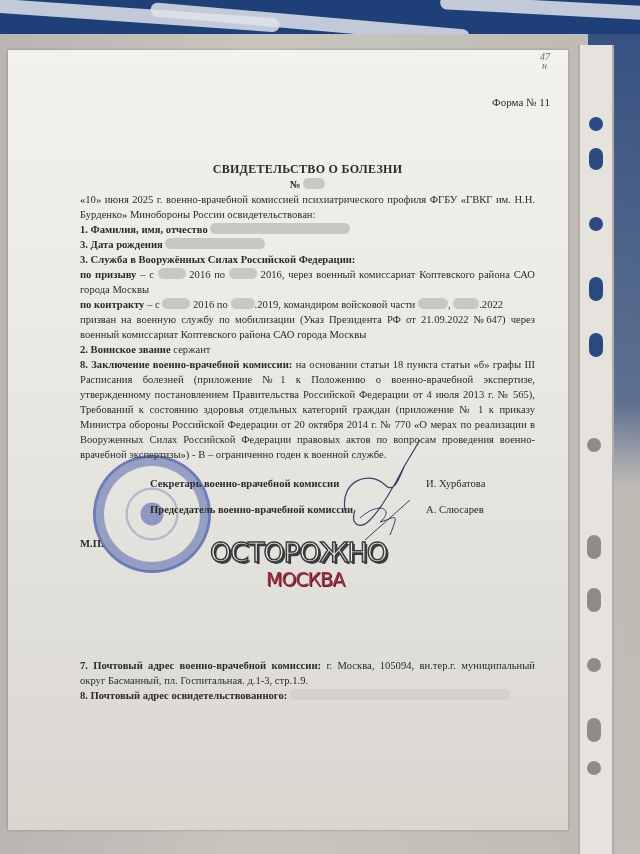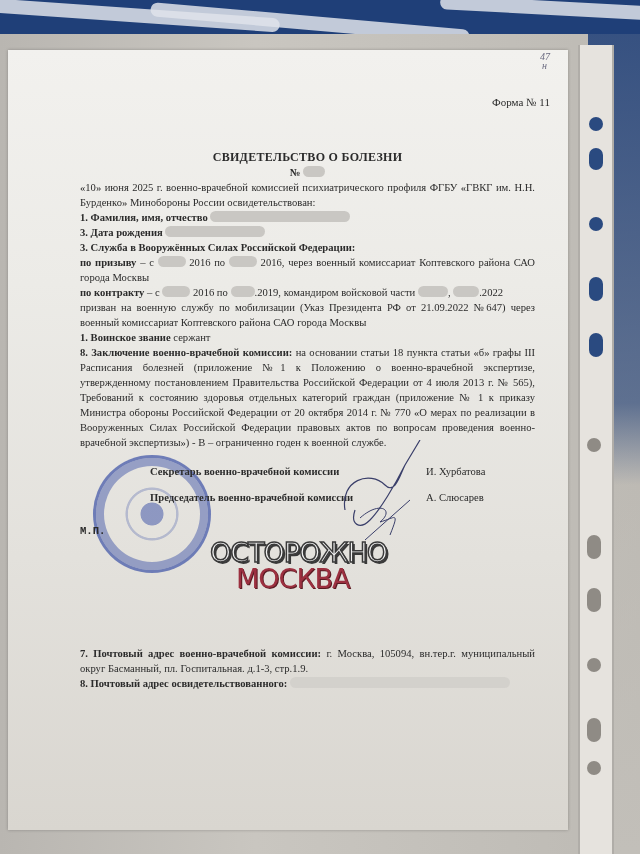--- a/index.html
+++ b/index.html
@@ -10,40 +10,40 @@
     background:linear-gradient(90deg,#b9b6b1 0%,#c9c6c0 40%,#bdbab4 100%);}
   .sleeve-right{position:absolute;left:588px;top:34px;width:52px;height:820px;
     background:linear-gradient(180deg,rgba(31,63,120,.85) 0%,rgba(31,63,120,.6) 45%,rgba(190,186,180,.2) 55%,#c2bfb9 100%);}
   .sleeve-strip{position:absolute;left:578px;top:45px;width:32px;height:809px;
     background:#e6e3de;border-left:2px solid #b0ada8;border-right:2px solid #b0ada8;}
   .hole{position:absolute;background:#2a4a80;border-radius:10px;}
   .hole.low{background:#8f8b85;}
   .paper{position:absolute;left:8px;top:50px;width:560px;height:780px;
     background:linear-gradient(180deg,#f2f1ee 0%,#ecebe7 30%,#e3e1dc 65%,#d9d6d0 100%);
     box-shadow:0 0 3px rgba(0,0,0,.25);}
-  .doc{position:absolute;left:80px;top:150px;width:455px;color:#2b2b2b;font-size:10.6px;line-height:15px;}
+  .doc{position:absolute;left:80px;top:162px;width:455px;color:#2b2b2b;font-size:10.6px;line-height:15px;}
   .form-no{position:absolute;left:492px;top:96px;font-size:11px;color:#2b2b2b;}
   .handnote{position:absolute;left:540px;top:52px;font-size:10px;color:#6a6a80;font-style:italic;line-height:9px;}
   .title{text-align:center;font-weight:bold;font-size:12px;letter-spacing:.3px;}
   .numline{text-align:center;font-weight:bold;}
   .b{font-weight:bold;}
   .j{text-align:justify;}
   .redact{display:inline-block;height:11px;background:#c9c7c3;border-radius:6px;vertical-align:-1px;filter:blur(.6px);}
   .sig-row{position:relative;height:26px;}
   .sig-label{position:absolute;left:70px;font-weight:bold;}
   .sig-name{position:absolute;left:346px;}
-  .mp{font-weight:bold;font-family:Liberation Mono, monospace;}
+  .mp{font-weight:bold;}
   .stamp{position:absolute;left:93px;top:455px;width:112px;height:112px;border-radius:50%;
     border:3px solid rgba(70,90,170,.75);box-shadow:inset 0 0 0 6px rgba(255,255,255,0),inset 0 0 0 8px rgba(70,90,170,.5);
     background:radial-gradient(circle,rgba(70,90,170,.55) 0 14%,transparent 15% 30%,rgba(70,90,170,.3) 31% 33%,transparent 34%);}
   .signature{position:absolute;left:340px;top:440px;}
   .wm{position:absolute;left:210px;top:540px;font-family:"DejaVu Sans","Liberation Sans",sans-serif;font-weight:normal;
     line-height:26px;letter-spacing:-1px;}
   .wm1{font-size:27px;color:#f3f3f3;-webkit-text-stroke:1.5px #3a3a3a;text-shadow:2px 2px 0 #3a3a3a;}
-  .wm2{font-size:27px;color:#9c3040;margin-left:26px;text-shadow:1px 1px 0 #5a1a22;}
+  .wm2{font-size:19px;color:#9c3040;margin-left:56px;text-shadow:1px 1px 0 #5a1a22;}
 </style>
 </head>
 <body>
 
 <div class="bg-stripe" style="left:-20px;top:8px;width:300px;transform:rotate(4deg);"></div>
 <div class="bg-stripe" style="left:150px;top:16px;width:320px;transform:rotate(5deg);"></div>
 <div class="bg-stripe" style="left:440px;top:2px;width:260px;transform:rotate(3deg);"></div>
 
 <div class="sleeve"></div>
 <div class="sleeve-right"></div>
@@ -101,21 +101,21 @@
     <span class="b">по контракту</span>
     <span>– с</span>
     <span class="redact" style="width:28px;"></span>
     <span>2016 по</span>
     <span class="redact" style="width:24px;"></span><span>.2019, командиром войсковой части</span>
     <span class="redact" style="width:30px;"></span><span>,</span>
     <span class="redact" style="width:26px;"></span><span>.2022</span>
   </div>
   <div class="j">призван на военную службу по мобилизации (Указ Президента РФ от 21.09.2022 №647) через военный комиссариат Коптевского района САО города Москвы</div>
   <div>
-    <span class="b">1. Воинское звание</span>
+    <span class="b">2. Воинское звание</span>
     <span>сержант</span>
   </div>
   <div class="j">
     <span class="b">8. Заключение военно-врачебной комиссии:</span>
     <span>на основании статьи 18 пункта статьи «б» графы III Расписания болезней (приложение №1 к Положению о военно-врачебной экспертизе, утвержденному постановлением Правительства Российской Федерации от 4 июля 2013 г. № 565), Требований к состоянию здоровья отдельных категорий граждан (приложение № 1 к приказу Министра обороны Российской Федерации от 20 октября 2014 г. № 770 «О мерах по реализации в Вооруженных Силах Российской Федерации правовых актов по вопросам проведения военно-врачебной экспертизы») - В – ограниченно годен к военной службе.</span>
   </div>
 
   <div style="height:14px;"></div>
   <div class="sig-row">
     <span class="sig-label">Секретарь военно-врачебной комиссии</span>

